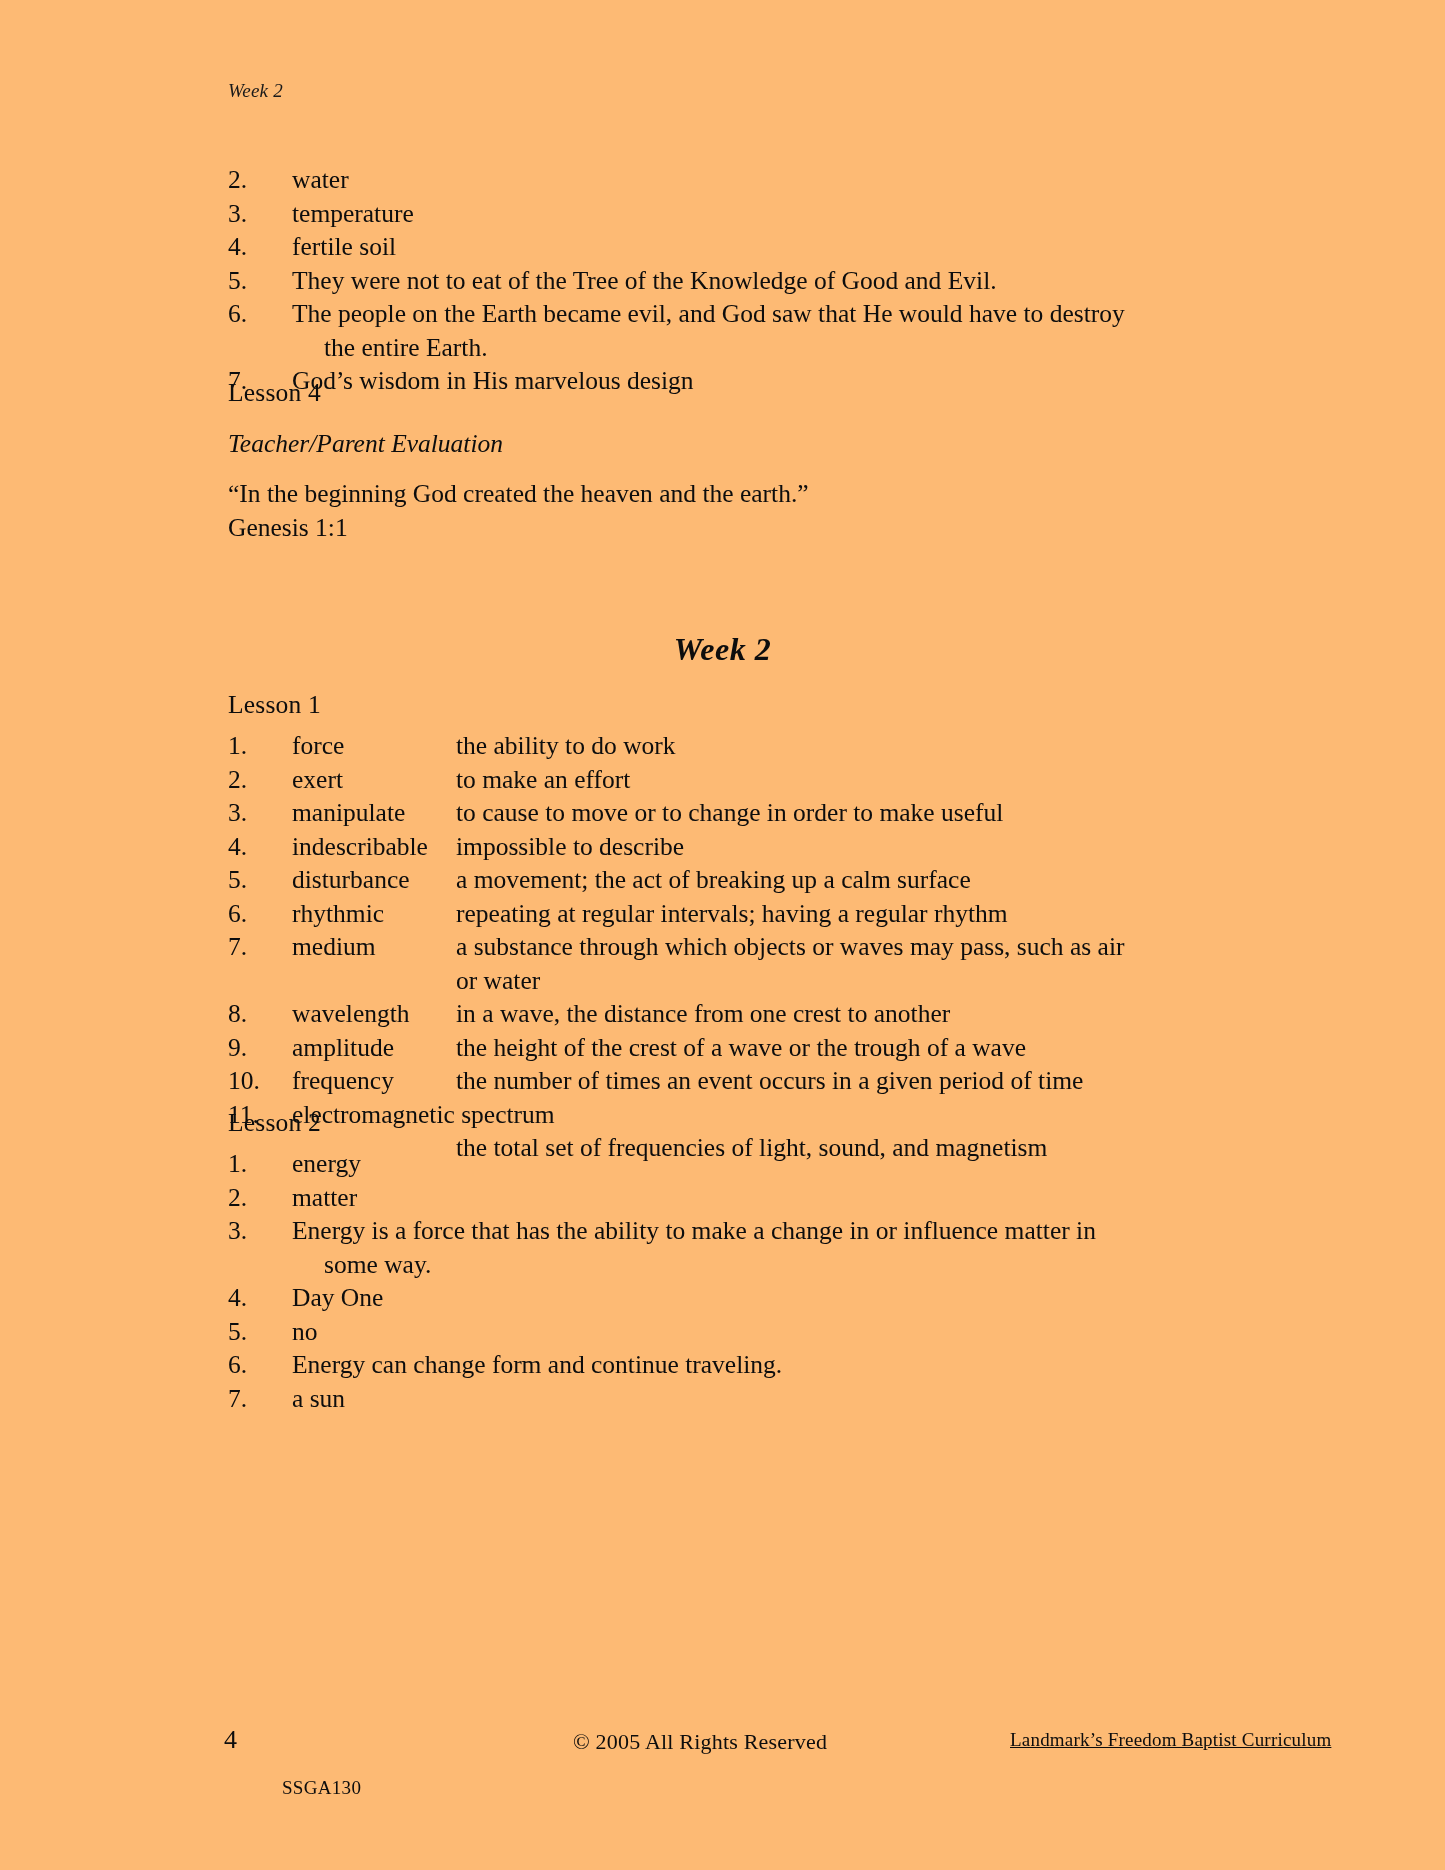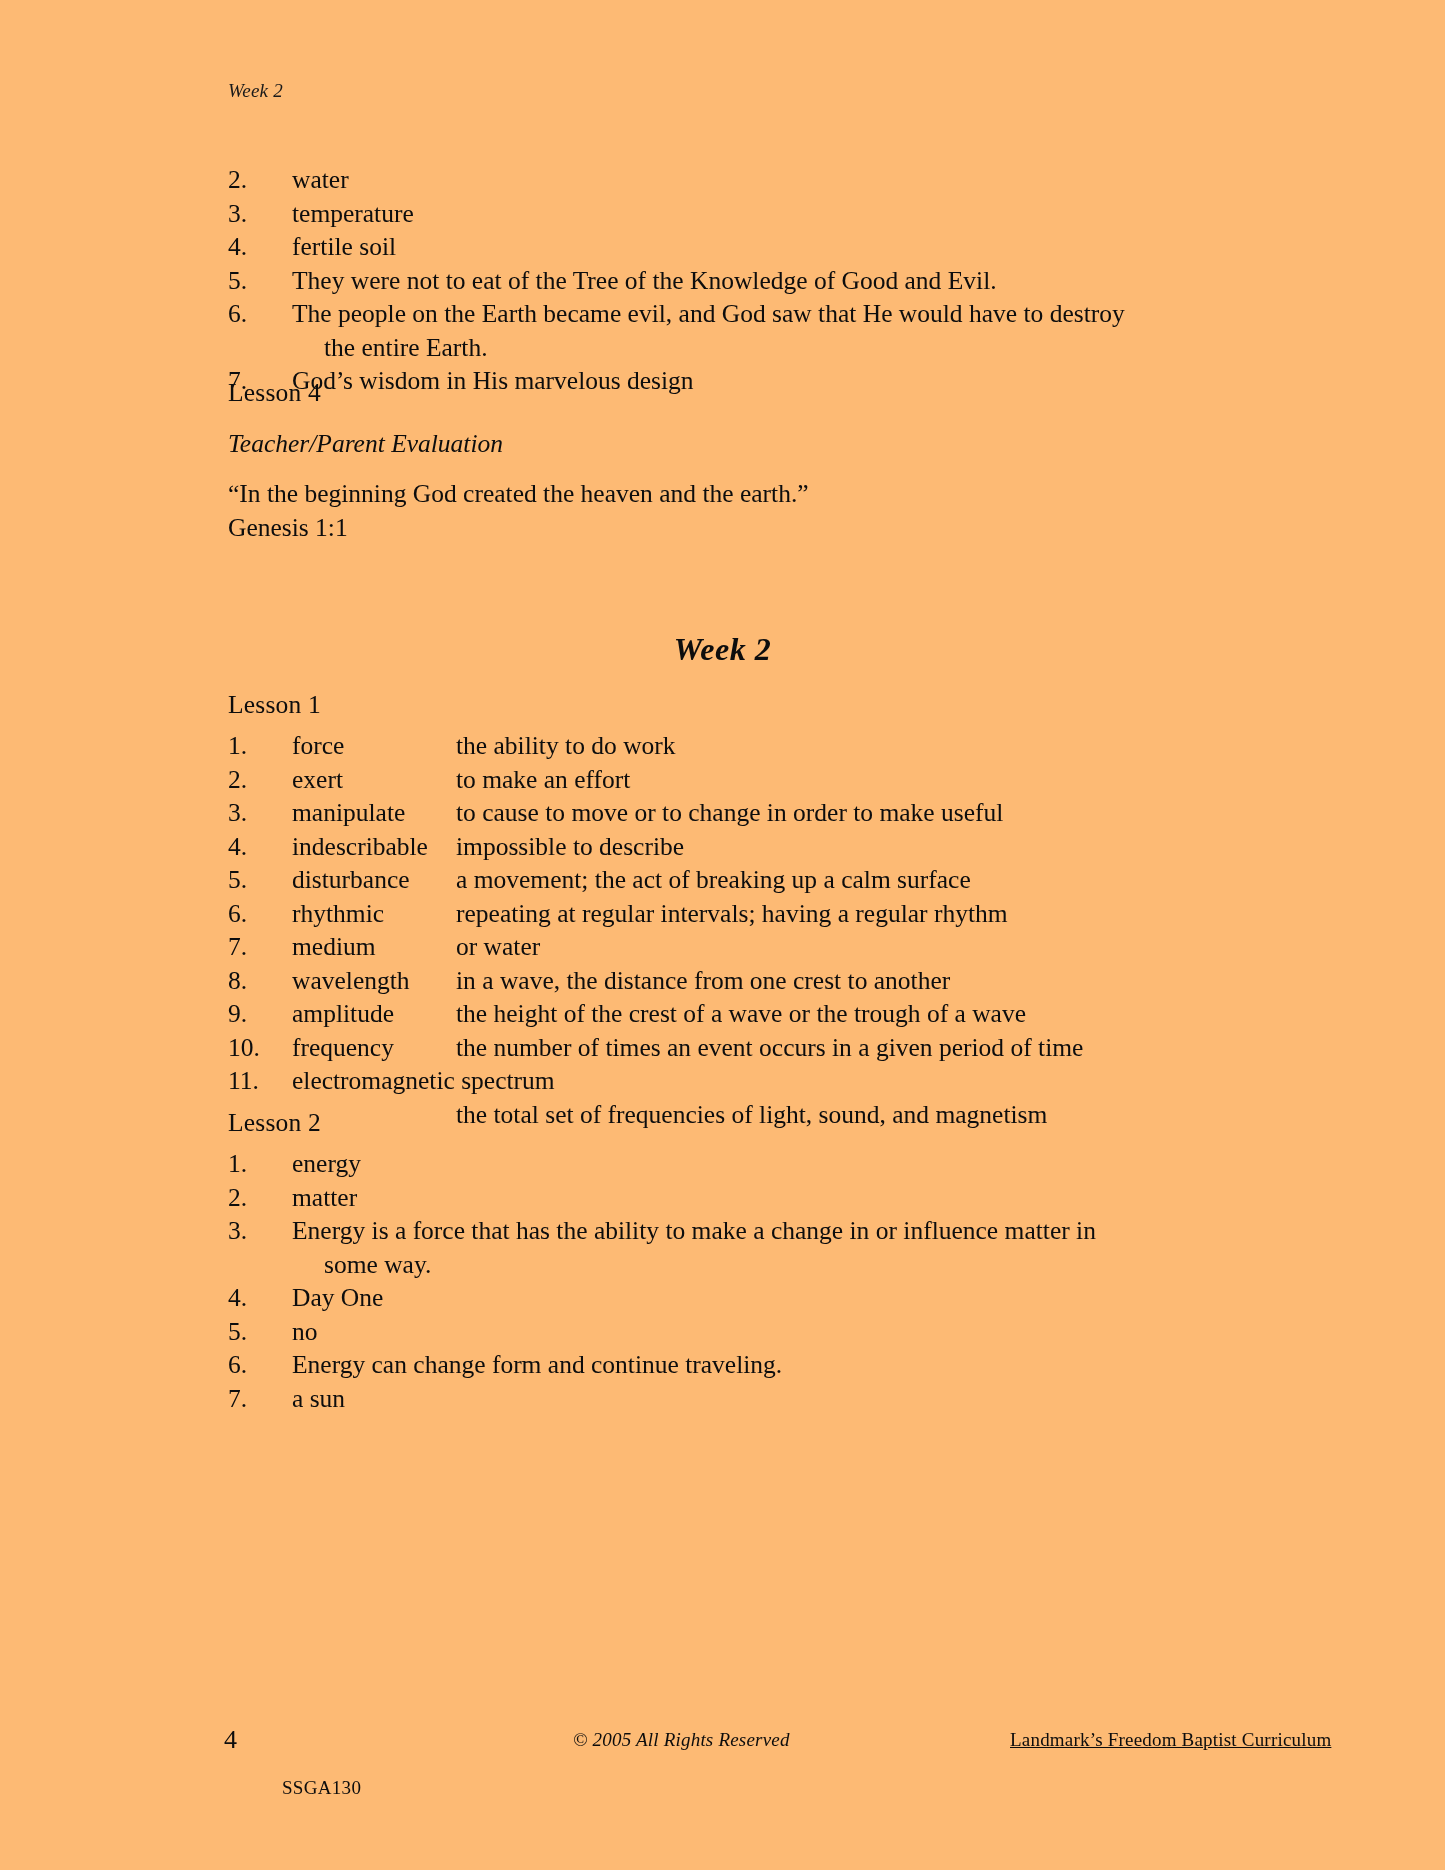--- a/index.html
+++ b/index.html
@@ -149,23 +149,22 @@
     left: 282px;
     top: 4px;
     font-size: 19px;
     letter-spacing: 0.3px;
     margin-top: 48px;
   }
   .footer-copyright {
     position: absolute;
     left: 573px;
     top: 4px;
-    font-size: 19px;
+    font-size: 22px;
     letter-spacing: 0.2px;
-    font-style: italic;
   }
   .footer-publisher {
     position: absolute;
     left: 1010px;
     top: 4px;
     font-size: 19px;
     letter-spacing: 0.2px;
     text-decoration: underline;
   }
 </style>
@@ -262,20 +261,21 @@
       <div class="vocab-row">
         <span class="vocab-num">6.</span>
         <span class="vocab-term">rhythmic</span>
         <span class="vocab-def">repeating at regular intervals; having a regular rhythm</span>
       </div>
 
       <div class="vocab-row">
         <span class="vocab-num">7.</span>
         <span class="vocab-term">medium</span>
         <span class="vocab-def">
+          <span>a substance through which objects or waves may pass, such as air</span>
           <span class="cont">or water</span>
         </span>
       </div>
 
       <div class="vocab-row">
         <span class="vocab-num">8.</span>
         <span class="vocab-term">wavelength</span>
         <span class="vocab-def">in a wave, the distance from one crest to another</span>
       </div>
 

